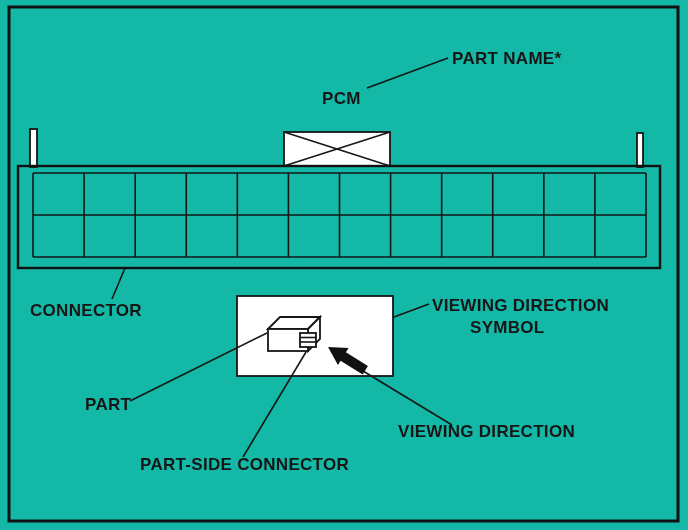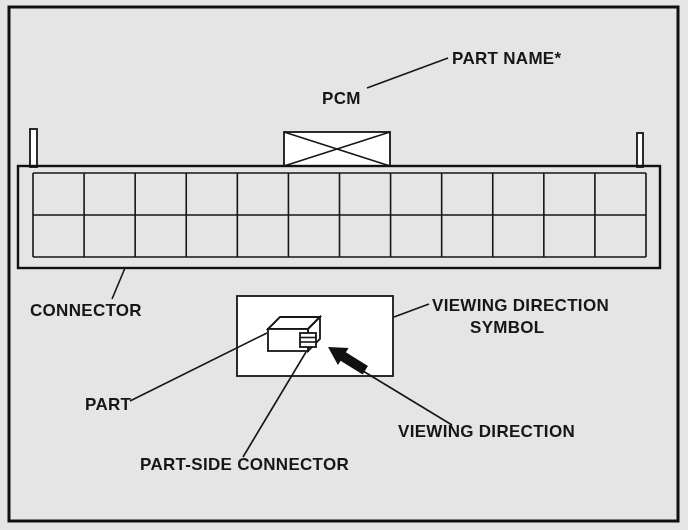--- a/index.html
+++ b/index.html
@@ -4,21 +4,21 @@
 <style>
   html, body {
     margin: 0;
     padding: 0;
     background: #ffffff;
   }
   .stage {
     position: relative;
     width: 688px;
     height: 530px;
-    background: #e5e5e5;
+    background: #14b8a6;
     font-family: "Liberation Sans", sans-serif;
   }
   svg { display: block; }
   text {
     font-family: "Liberation Sans", sans-serif;
     font-size: 17px;
     font-weight: 600;
     fill: #161616;
     letter-spacing: 0.3px;
   }

